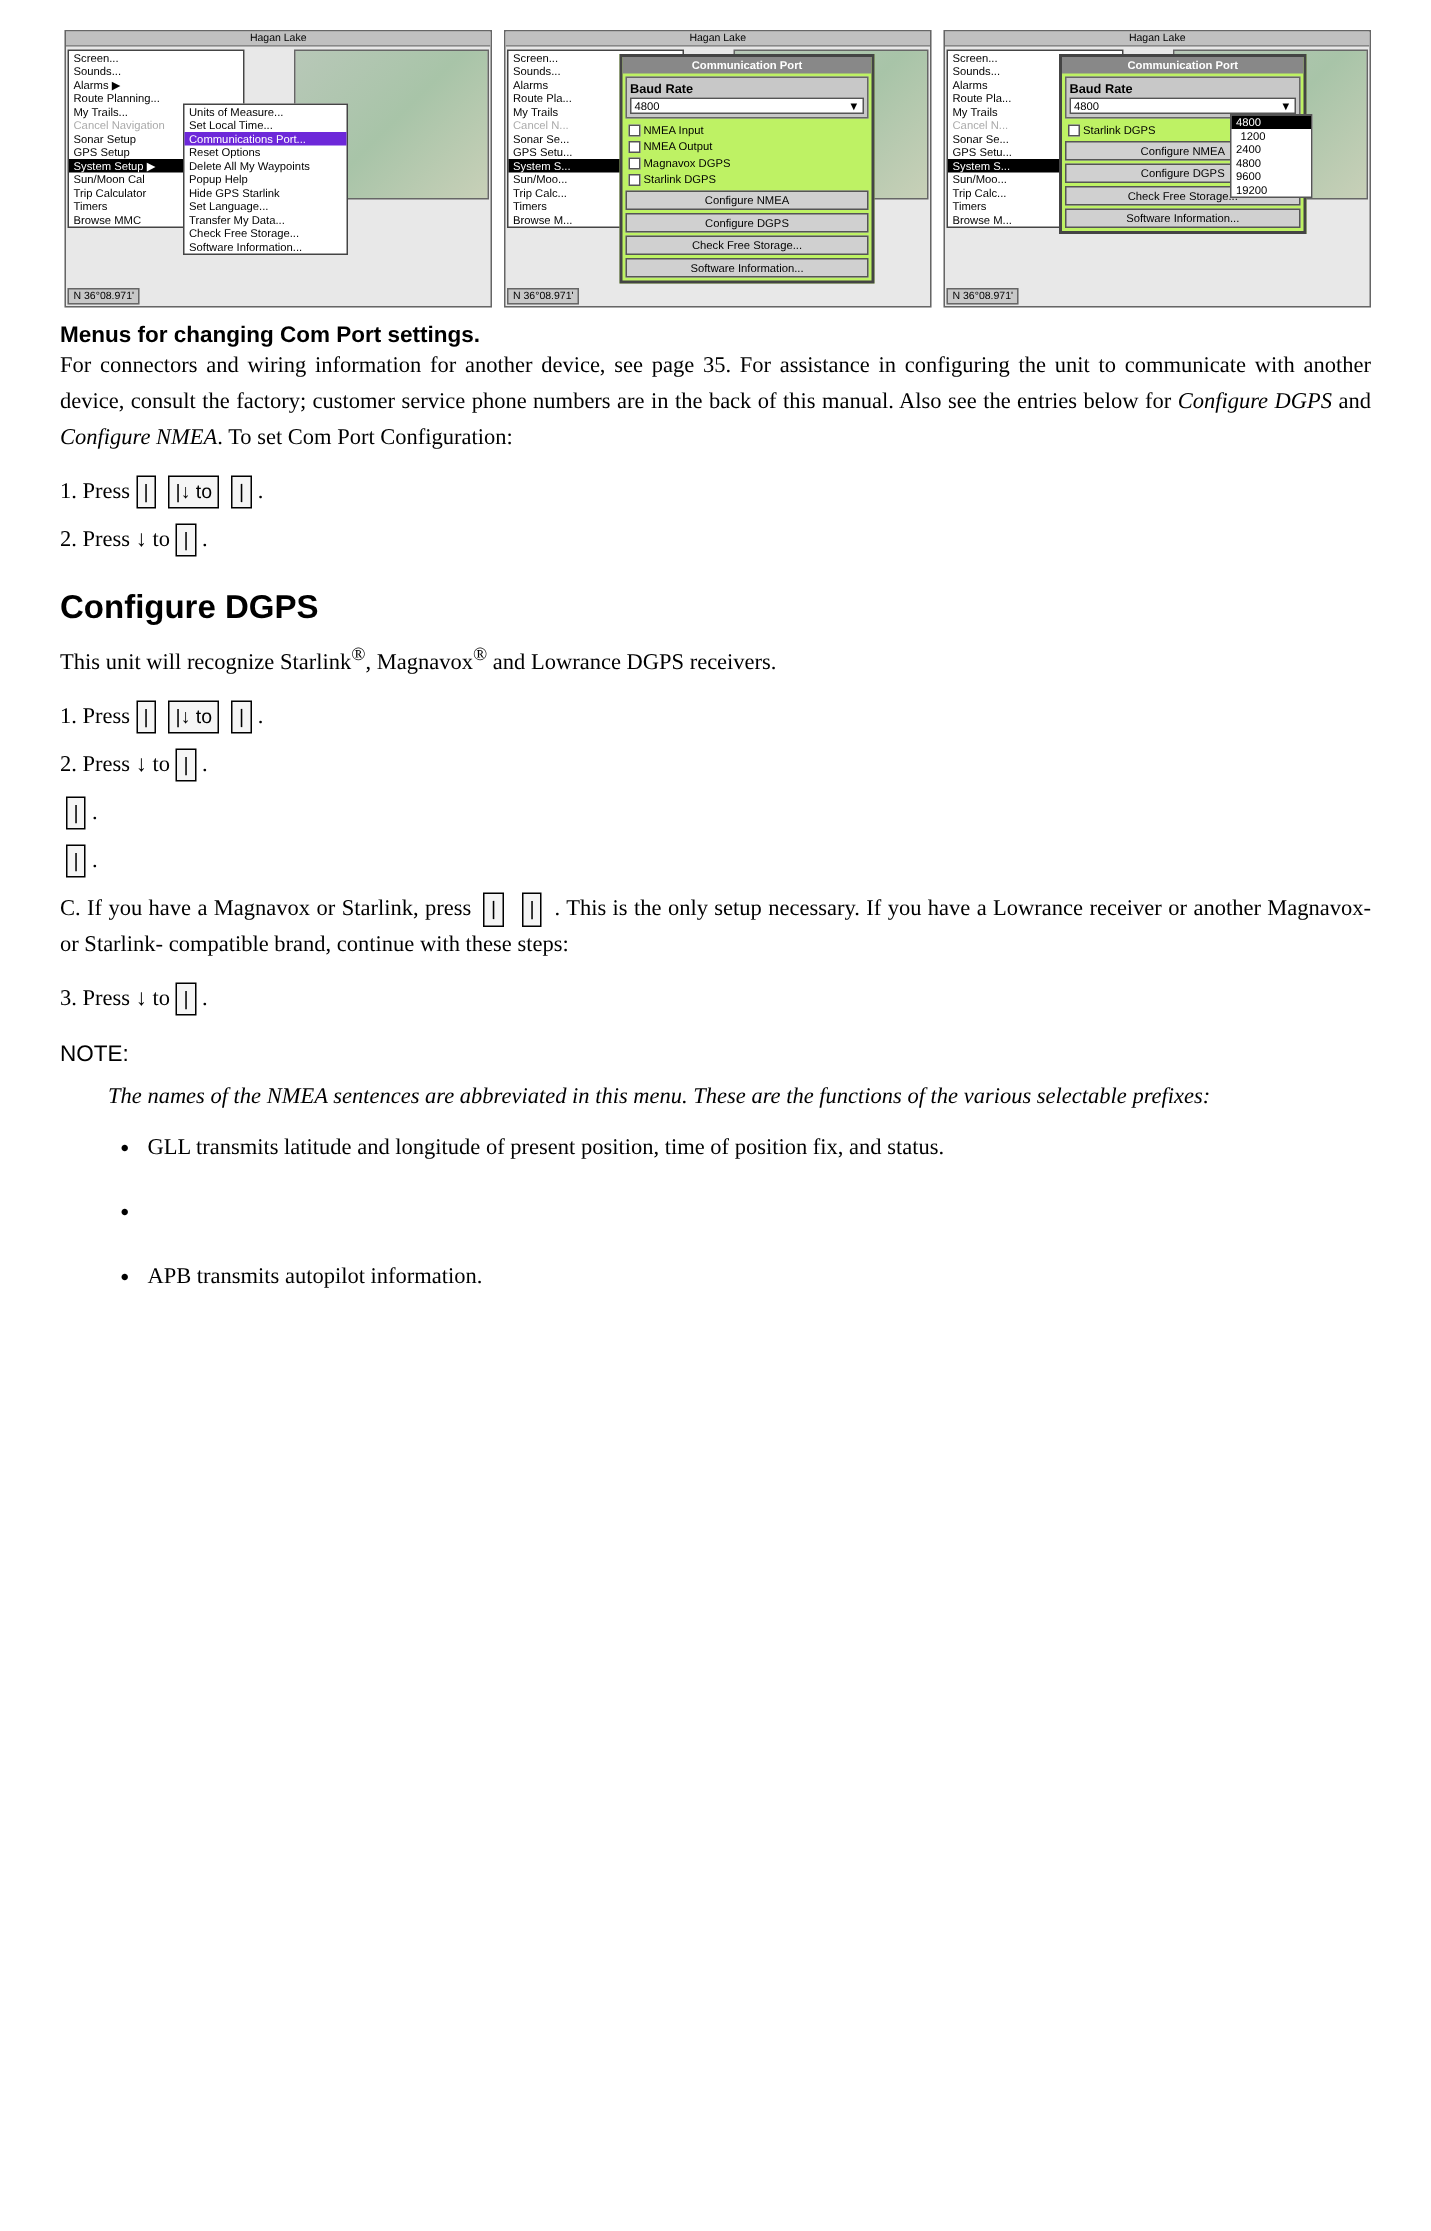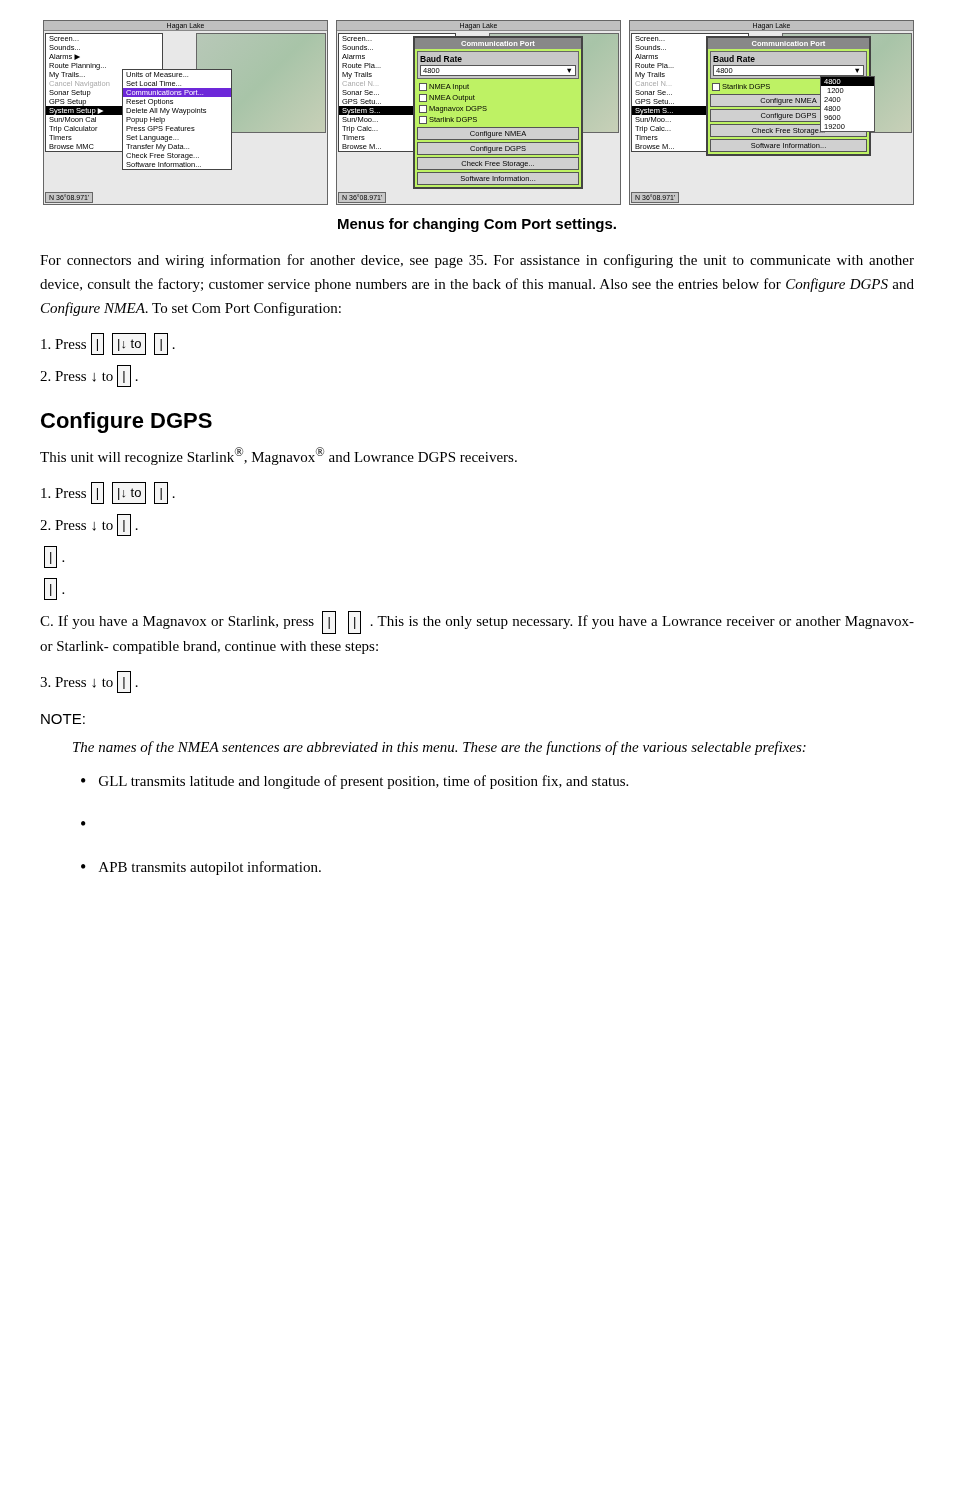--- a/index.html
+++ b/index.html
@@ -19,24 +19,23 @@
       gap: 8px;
       margin-bottom: 10px;
     }
 
     .baud-title {
       font-weight: bold;
       font-size: 8.5px;
     }
 
     .figure-caption {
-      text-align: center;
+      text-align: left;
       font-weight: bold;
       font-size: 15px;
-      margin-bottom: 16px;
       font-family: Arial, sans-serif;
     }
 
     .main-text {
       margin-bottom: 12px;
       line-height: 1.6;
       text-align: justify;
     }
 
     .step-line {
@@ -288,21 +287,21 @@
       <div class="lm-item">Browse MMC</div>
     </div>
 
     <div class="sub-menu-overlay">
       <div class="sm-item">Units of Measure...</div>
       <div class="sm-item">Set Local Time...</div>
       <div class="sm-item active">Communications Port...</div>
       <div class="sm-item">Reset Options</div>
       <div class="sm-item">Delete All My Waypoints</div>
       <div class="sm-item">Popup Help</div>
-      <div class="sm-item">Press GPS Features</div>
+      <div class="sm-item">Hide GPS Starlink</div>
       <div class="sm-item">Set Language...</div>
       <div class="sm-item">Transfer My Data...</div>
       <div class="sm-item">Check Free Storage...</div>
       <div class="sm-item">Software Information...</div>
     </div>
     <div class="map-bg"></div>
     <div class="coord-bar">N 36°08.971'</div>
   </div>
 
   <div class="mini-screen">

